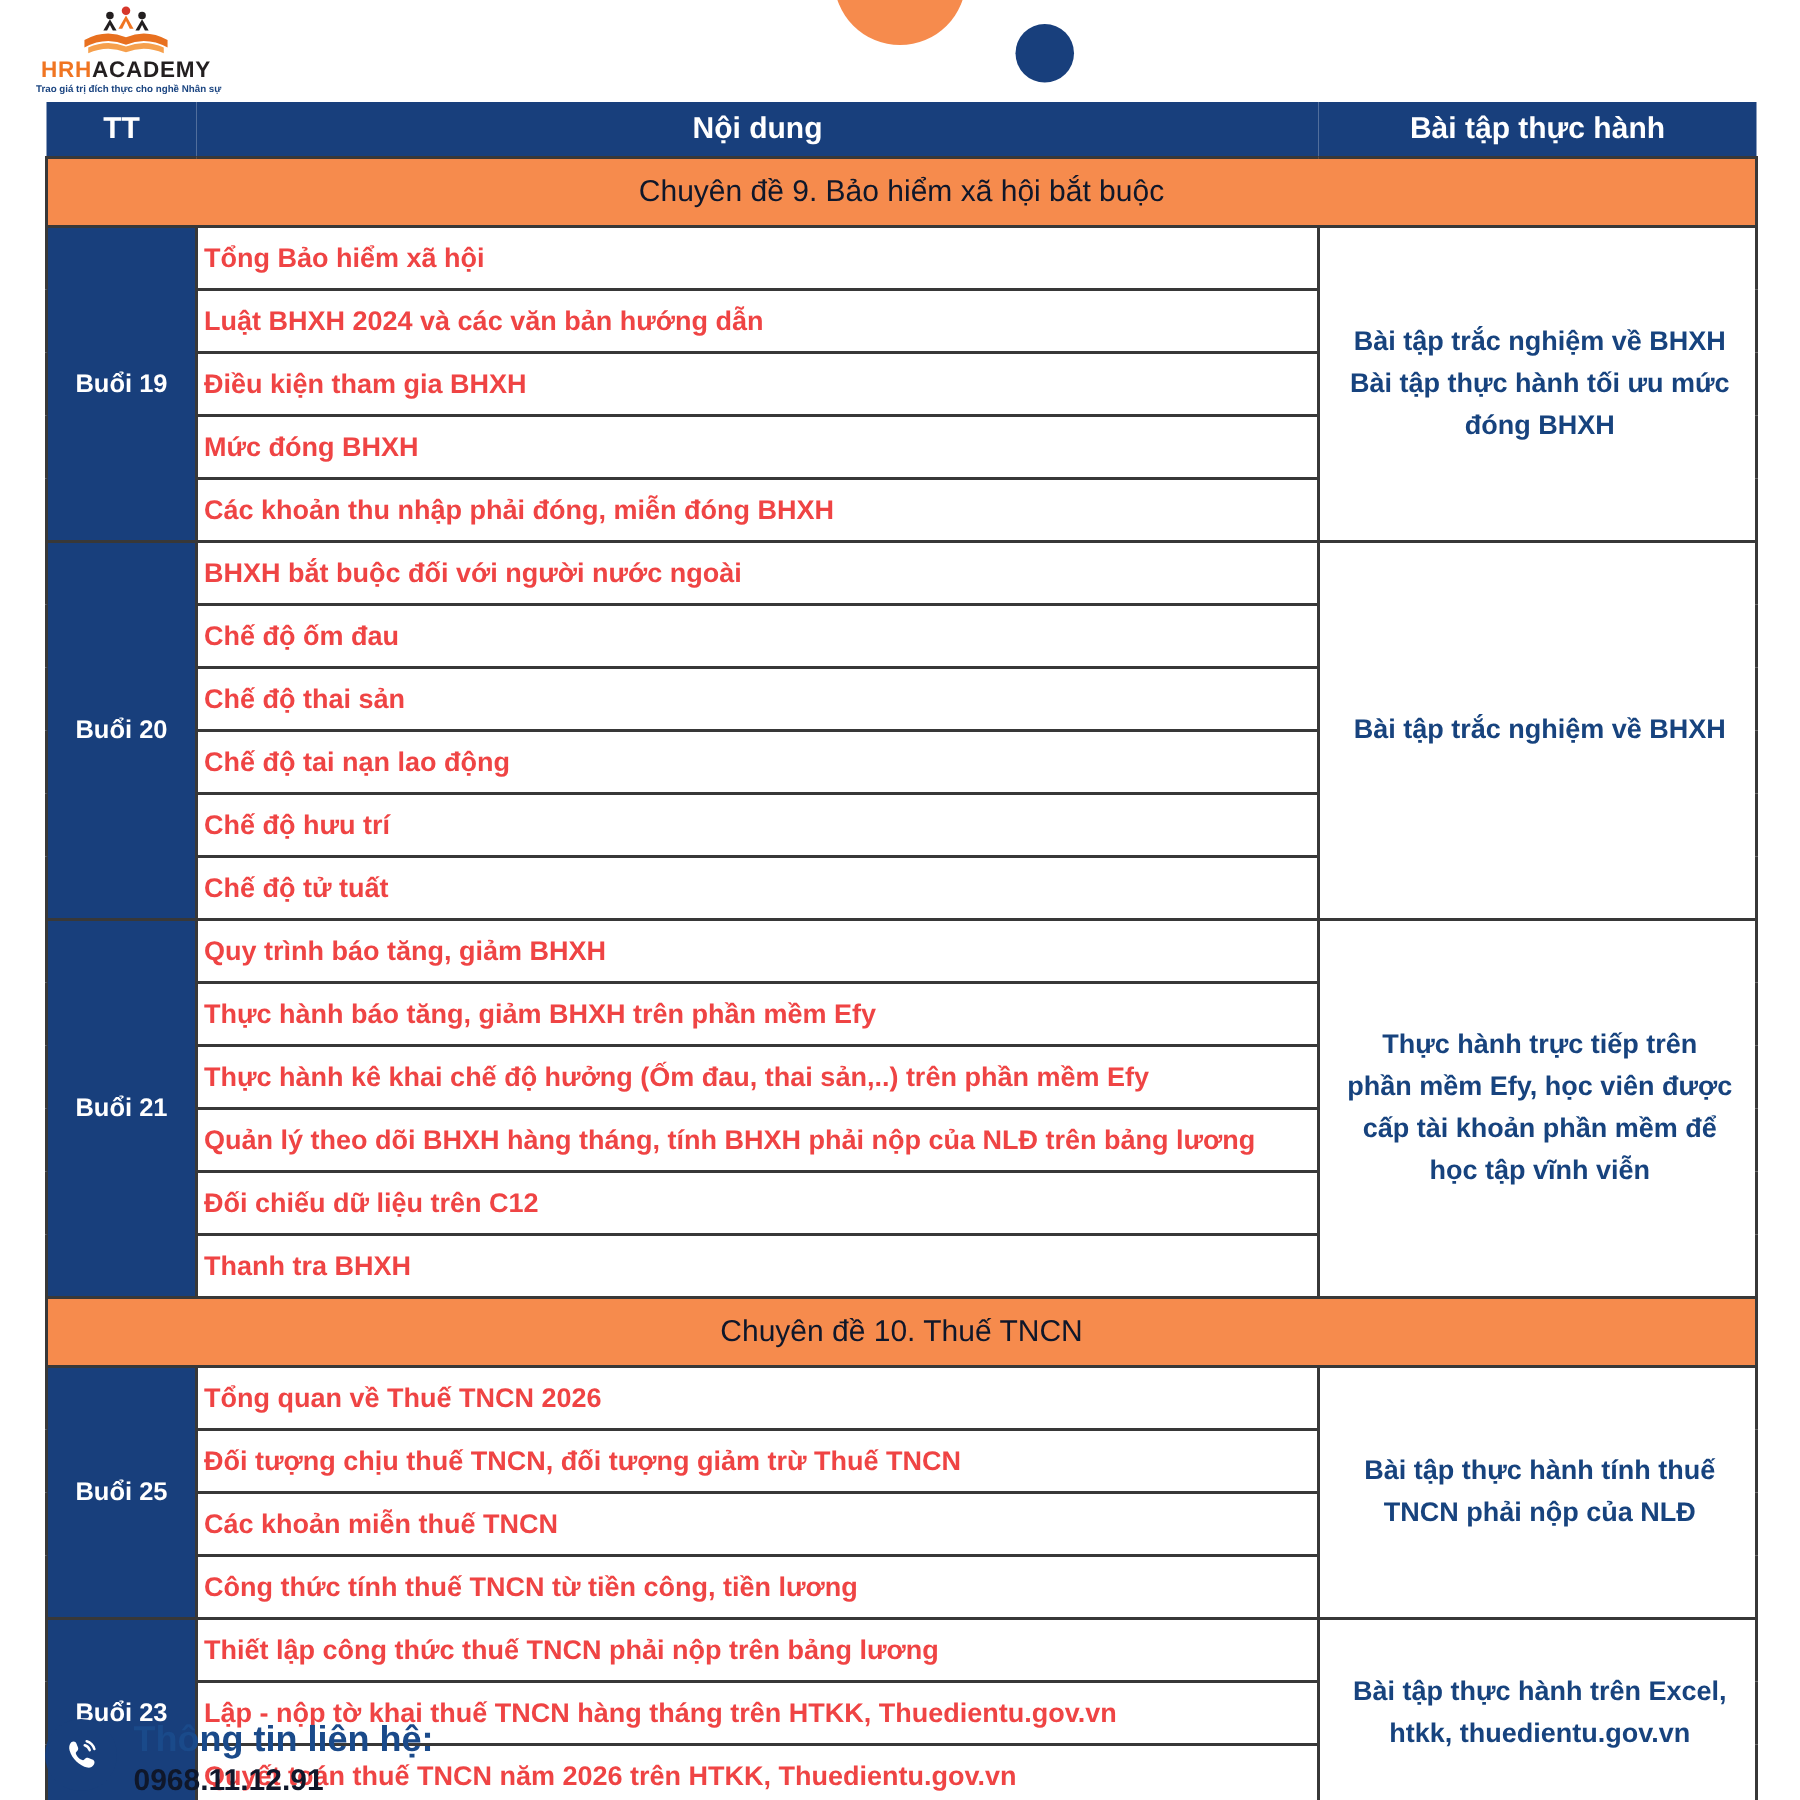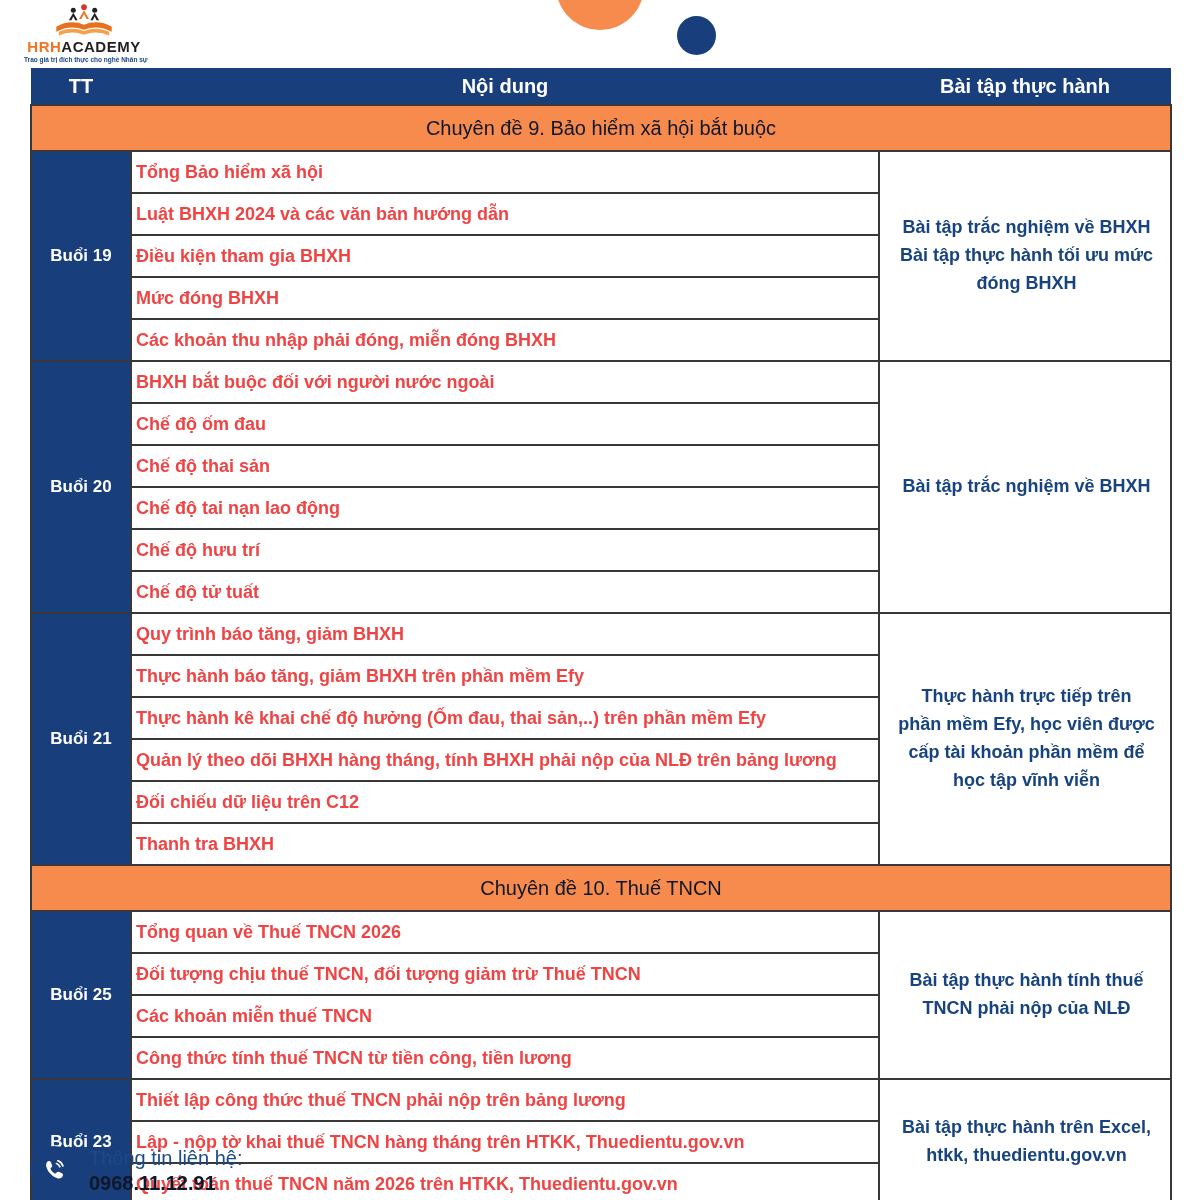--- a/index.html
+++ b/index.html
@@ -43,21 +43,21 @@
   td.practice-cell{
     background:#ffffff;color:#17437e;font-size:18px;font-weight:bold;
     vertical-align:middle;text-align:center;padding:4px 10px 4px 13px;
     line-height:1.55;white-space:pre-line;
   }
   
   .footer{position:absolute;left:30px;top:1146px;display:flex;align-items:flex-start;}
   .phone-badge{width:48px;height:48px;border-radius:50%;background:#183f7c;
     display:flex;align-items:center;justify-content:center;flex:0 0 auto;}
   .contact-text{margin-left:11px;padding-top:1px;}
-  .contact-label{font-size:20px;font-weight:normal;color:#1a4a8a;line-height:1.1;text-align:center;}
+  .contact-label{font-size:24px;font-weight:bold;color:#1a4a8a;line-height:1.1;text-align:center;}
   .contact-phone{font-size:20px;font-weight:bold;color:#0f172a;line-height:1.2;margin-top:2px;}
 </style>
 </head>
 <body>
 
 <div class="decor decor-orange-top"></div>
 <div class="decor decor-navy-top"></div>
 <div class="decor decor-orange-bottom"></div>
 
 <div class="logo">

